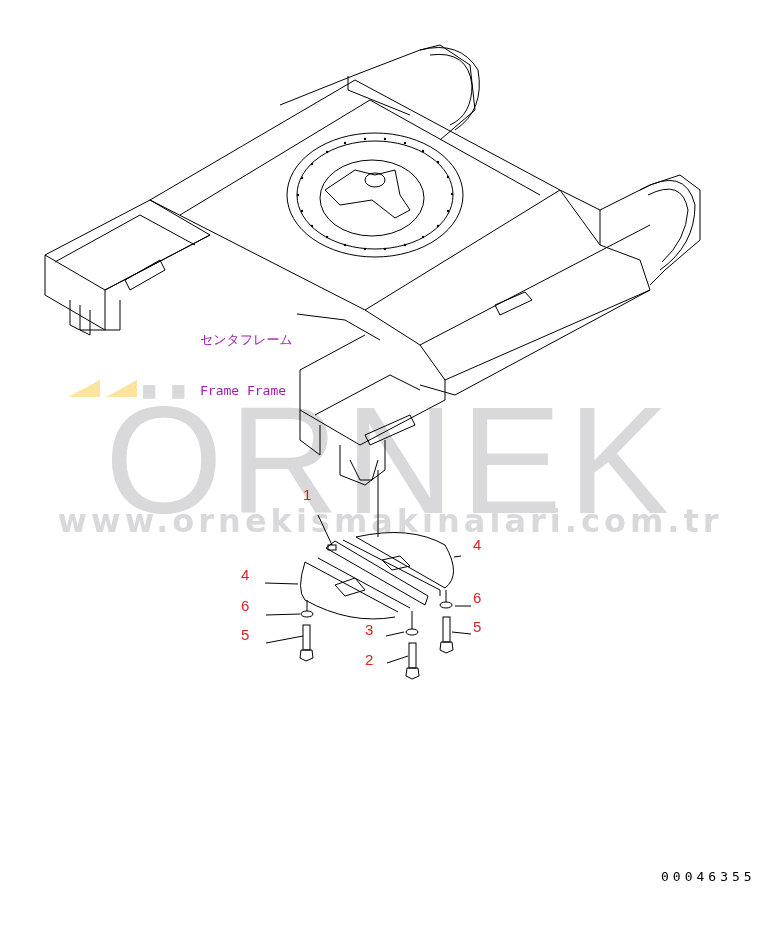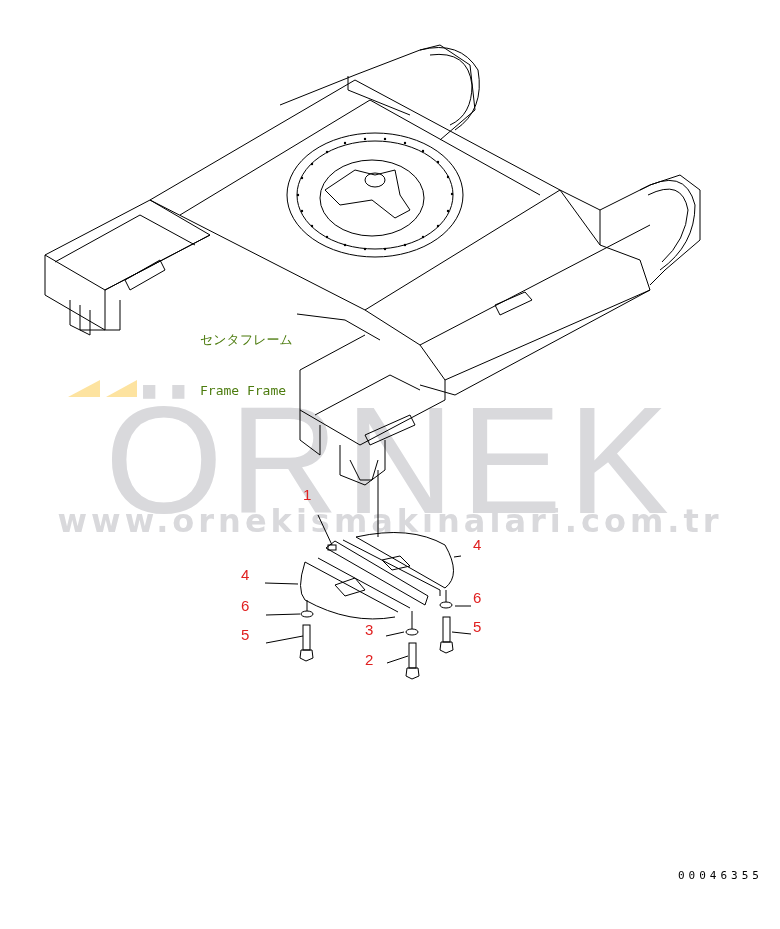--- a/index.html
+++ b/index.html
@@ -7,25 +7,25 @@
          font-family: "DejaVu Sans Mono", monospace; }
   .canvas { position: absolute; left: 0; top: 0; width: 780px; height: 929px; }
   svg.drawing { position: absolute; left: 0; top: 0; }
   .wm-word { position: absolute; left: 30px; top: 384px; width: 720px; text-align: center;
              font-family: "Liberation Sans", sans-serif; font-weight: normal; font-size: 152px;
              letter-spacing: 6px; color: #d9d9dc; line-height: 1; }
   .wm-url { position: absolute; left: 30px; top: 505px; width: 720px; text-align: center;
             font-family: "DejaVu Sans", sans-serif; font-weight: bold; font-size: 32px;
             letter-spacing: 4px; color: #d9d9dc; line-height: 1; }
   .frame-label { position: absolute; left: 200px; top: 297px; font-size: 13px; line-height: 17px;
-                 color: #4d7c0f; white-space: pre; }
+                 color: #a21caf; white-space: pre; }
   .frame-label span { display: block; }
   .part-num { position: absolute; font-family: "Liberation Sans", sans-serif; font-size: 15px;
               color: #e02020; line-height: 1; }
-  .drawing-id { position: absolute; left: 661px; top: 869px; font-size: 11px; letter-spacing: 4px; color: #000; margin-left: 17px; }
+  .drawing-id { position: absolute; left: 661px; top: 869px; font-size: 13px; letter-spacing: 4px; color: #000; }
 </style>
 </head>
 <body>
 
 <div class="canvas">
 
   <svg class="drawing" width="780" height="929">
     <polygon points="68,397 100,397 100,380" fill="#fde3a0"></polygon>
     <polygon points="106,397 137,397 137,380" fill="#fde3a0"></polygon>
   </svg>

